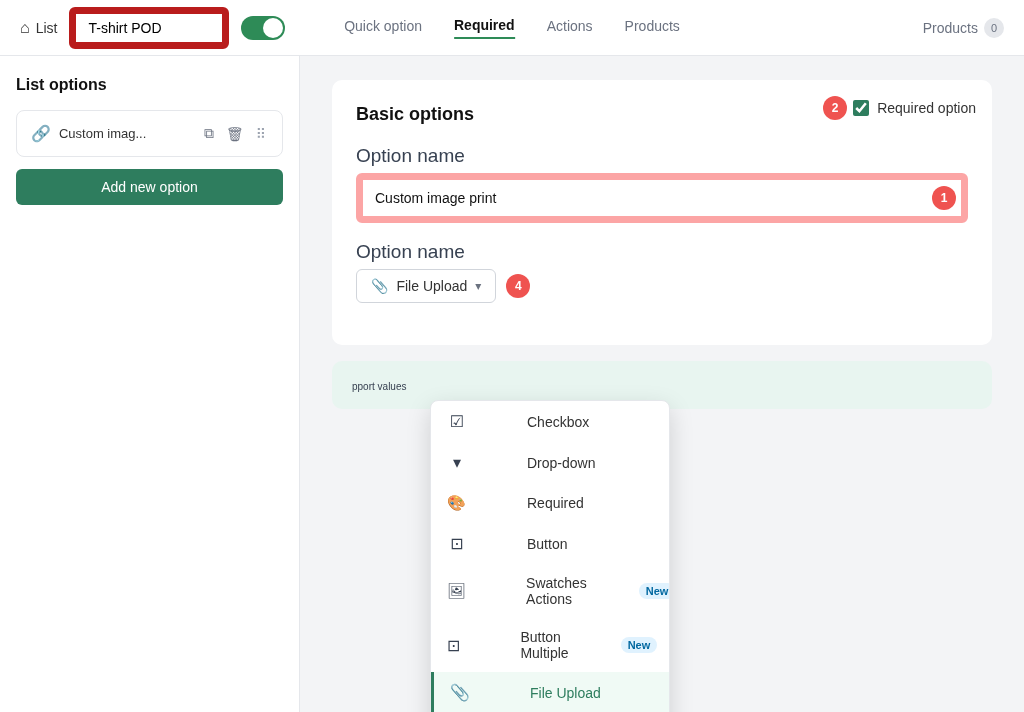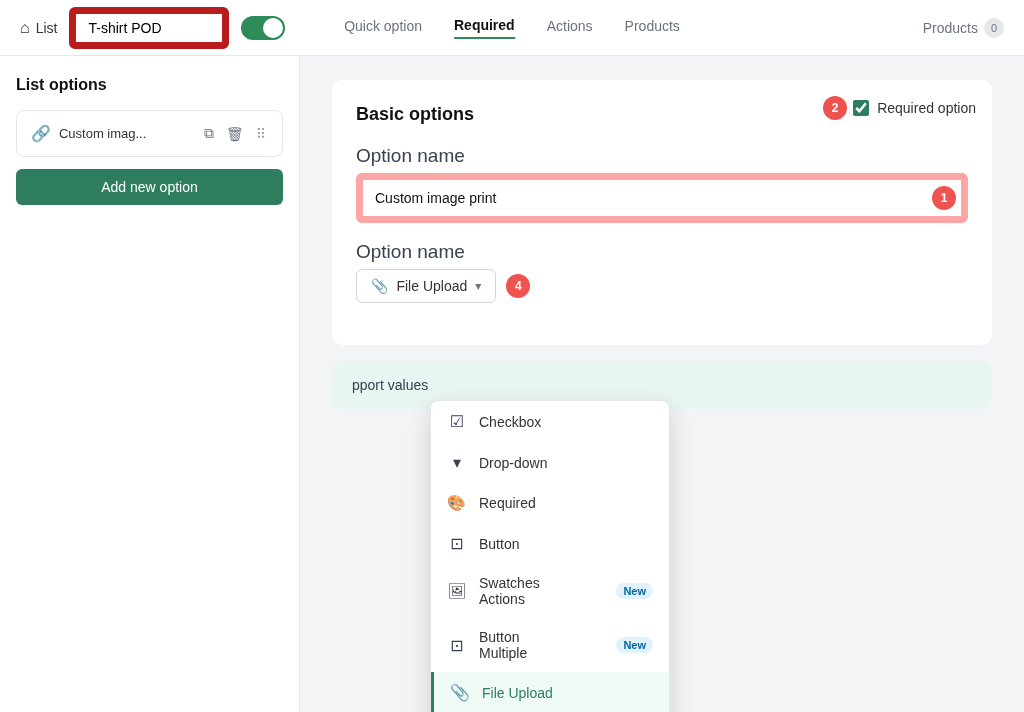--- a/index.html
+++ b/index.html
@@ -202,21 +202,21 @@
       cursor: pointer;
       font-size: 14px;
       color: #333;
     }
     .dropdown-item.selected {
       background: #f0faf5;
       border-left: 3px solid #2e7d5e;
     }
     .dropdown-item.selected .item-label { color: #2e7d5e; font-weight: 500; }
     .item-icon { font-size: 16px; color: #374151; width: 20px; text-align: center; }
-    .item-label { flex: 1; }
+    .item-label { flex: 1; margin-left: 48px; }
     .new-badge {
       background: #e0f2fe;
       color: #0369a1;
       font-size: 11px;
       font-weight: 600;
       padding: 2px 7px;
       border-radius: 10px;
       margin-left: 40px;
     }
 
@@ -233,21 +233,21 @@
     }
     .checkbox-label { font-size: 14px; color: #333; }
 
     
     .support-card {
       background: #e8f5f0;
       border-radius: 10px;
       padding: 16px 20px;
       margin-top: 8px;
     }
-    .support-text { font-size: 14px; color: #374151; }
+    .support-text { font-size: 10px; color: #374151; }
 
     
     .drag-icon { color: #9ca3af; cursor: grab; font-size: 14px; }
   </style>
 </head>
 <body>
 
 <nav class="top-nav">
   <div class="nav-left">
     <button class="back-btn">

